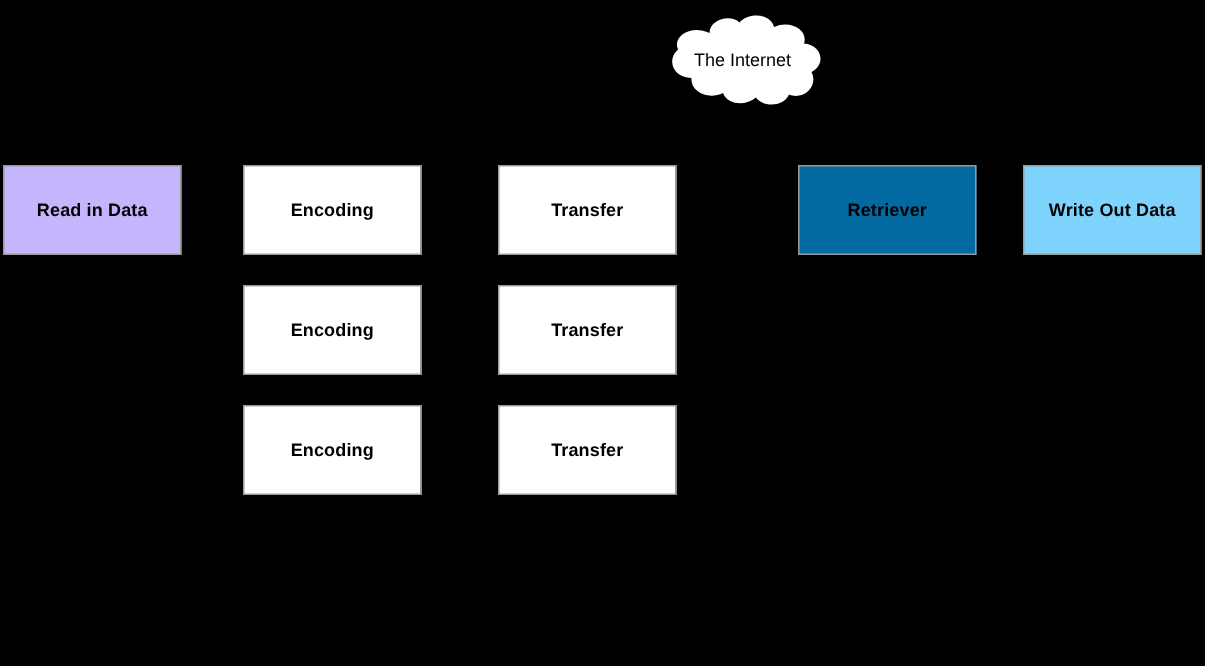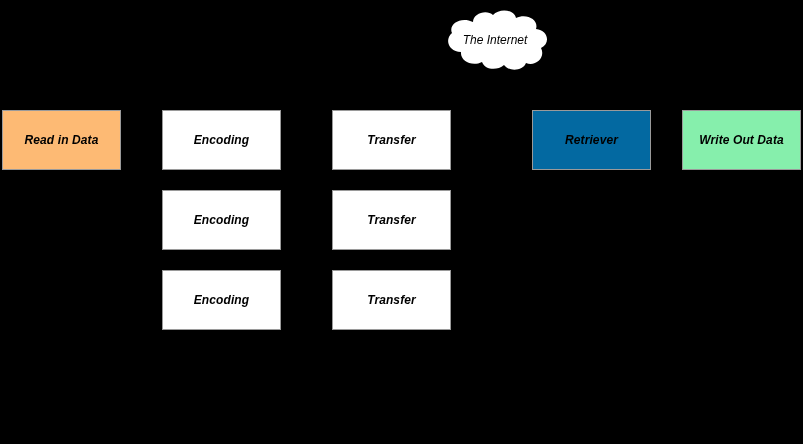--- a/index.html
+++ b/index.html
@@ -10,21 +10,20 @@
   }
   body {
     font-family: "Liberation Sans", sans-serif;
   }
   #canvas {
     position: relative;
     width: 803px;
     height: 444px;
     background: #000000;
     overflow: hidden;
-    font-style: italic;
   }
   .node-box {
     position: absolute;
     background: #ffffff;
     border: 1px solid #9a9a9a;
     box-sizing: border-box;
     display: flex;
     align-items: center;
     justify-content: center;
   }
@@ -79,33 +78,33 @@
         C 58 62, 46 61, 43 53
         C 33 58, 21 52, 22 43
         C 10 43, 5 31, 13 24
         C 9 15, 22 7, 34 13
         Z"></path>
     </svg>
     <div class="cloud-label">The Internet</div>
   </div>
 
   <div id="nodes-layer">
-      <div class="node-box" style="left: 2px; top: 110px; width: 119px; height: 60px; background: #fdba74; border-color: rgb(154, 154, 154);">
+      <div class="node-box" style="left: 2px; top: 110px; width: 119px; height: 60px; background: #c4b5fd; border-color: rgb(154, 154, 154);">
         <div class="node-label" style="color: rgb(0, 0, 0);">Read in Data</div>
       </div>
       <div class="node-box" style="left: 162px; top: 110px; width: 119px; height: 60px; background: rgb(255, 255, 255); border-color: rgb(154, 154, 154);">
         <div class="node-label" style="color: rgb(0, 0, 0);">Encoding</div>
       </div>
       <div class="node-box" style="left: 332px; top: 110px; width: 119px; height: 60px; background: rgb(255, 255, 255); border-color: rgb(154, 154, 154);">
         <div class="node-label" style="color: rgb(0, 0, 0);">Transfer</div>
       </div>
       <div class="node-box" style="left: 532px; top: 110px; width: 119px; height: 60px; background: #0369a1; border-color: rgb(154, 154, 154);">
         <div class="node-label" style="color: rgb(0, 0, 0);">Retriever</div>
       </div>
-      <div class="node-box" style="left: 682px; top: 110px; width: 119px; height: 60px; background: #86efac; border-color: rgb(154, 154, 154);">
+      <div class="node-box" style="left: 682px; top: 110px; width: 119px; height: 60px; background: #7dd3fc; border-color: rgb(154, 154, 154);">
         <div class="node-label" style="color: rgb(0, 0, 0);">Write Out Data</div>
       </div>
       <div class="node-box" style="left: 162px; top: 190px; width: 119px; height: 60px; background: rgb(255, 255, 255); border-color: rgb(154, 154, 154);">
         <div class="node-label" style="color: rgb(0, 0, 0);">Encoding</div>
       </div>
       <div class="node-box" style="left: 332px; top: 190px; width: 119px; height: 60px; background: rgb(255, 255, 255); border-color: rgb(154, 154, 154);">
         <div class="node-label" style="color: rgb(0, 0, 0);">Transfer</div>
       </div>
       <div class="node-box" style="left: 162px; top: 270px; width: 119px; height: 60px; background: rgb(255, 255, 255); border-color: rgb(154, 154, 154);">
         <div class="node-label" style="color: rgb(0, 0, 0);">Encoding</div>

